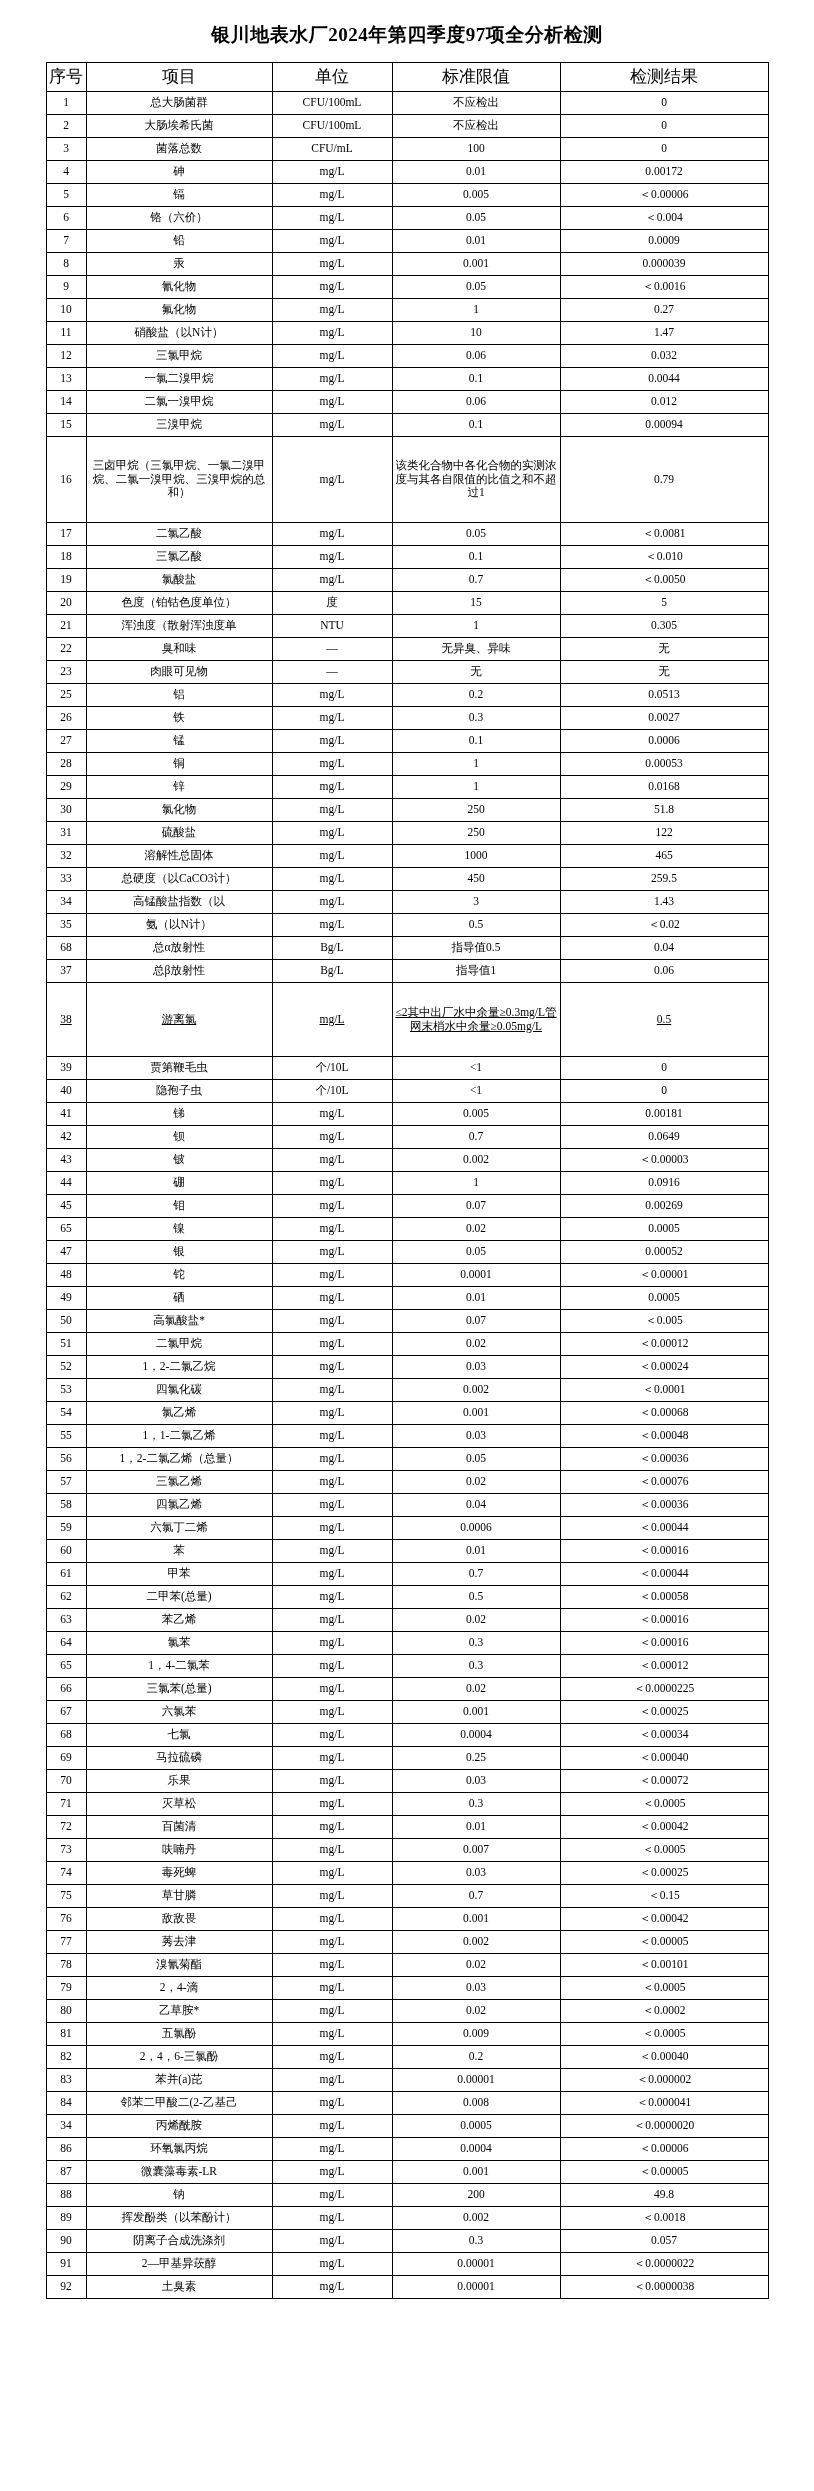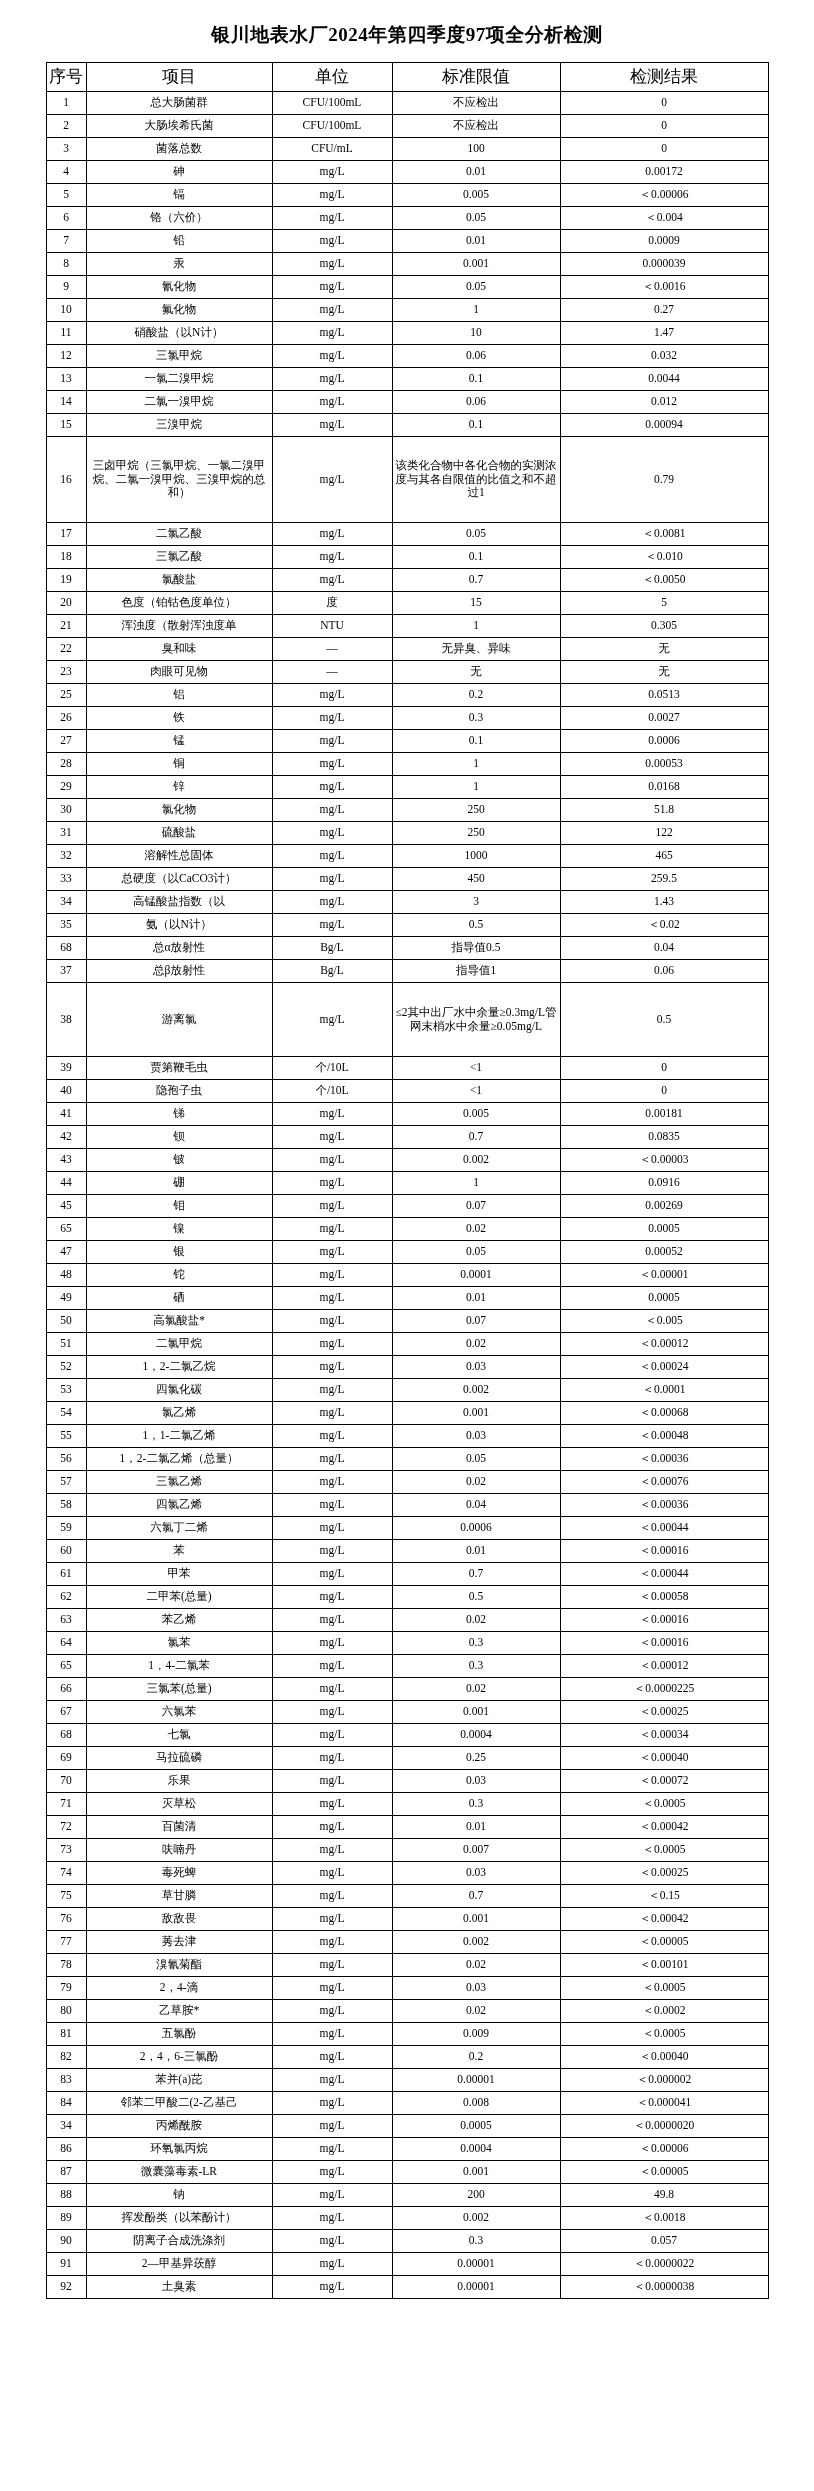--- a/index.html
+++ b/index.html
@@ -348,21 +348,21 @@
           <td class="cell-std">指导值0.5</td>
           <td class="cell-res">0.04</td>
         </tr>
         <tr>
           <td class="cell-no">37</td>
           <td class="cell-item">总β放射性</td>
           <td class="cell-unit">Bg/L</td>
           <td class="cell-std">指导值1</td>
           <td class="cell-res">0.06</td>
         </tr>
-        <tr style="height: 74px;">
+        <tr style="height: 74px; text-decoration: underline;">
           <td class="cell-no">38</td>
           <td class="cell-item">游离氯</td>
           <td class="cell-unit">mg/L</td>
           <td class="tall-std">≤2其中出厂水中余量≥0.3mg/L管网末梢水中余量≥0.05mg/L</td>
           <td class="cell-res">0.5</td>
         </tr>
         <tr>
           <td class="cell-no">39</td>
           <td class="cell-item">贾第鞭毛虫</td>
           <td class="cell-unit">个/10L</td>
@@ -381,21 +381,21 @@
           <td class="cell-item">锑</td>
           <td class="cell-unit">mg/L</td>
           <td class="cell-std">0.005</td>
           <td class="cell-res">0.00181</td>
         </tr>
         <tr>
           <td class="cell-no">42</td>
           <td class="cell-item">钡</td>
           <td class="cell-unit">mg/L</td>
           <td class="cell-std">0.7</td>
-          <td class="cell-res">0.0835</td>
+          <td class="cell-res">0.0649</td>
         </tr>
         <tr>
           <td class="cell-no">43</td>
           <td class="cell-item">铍</td>
           <td class="cell-unit">mg/L</td>
           <td class="cell-std">0.002</td>
           <td class="cell-res">＜0.00003</td>
         </tr>
         <tr>
           <td class="cell-no">44</td>

